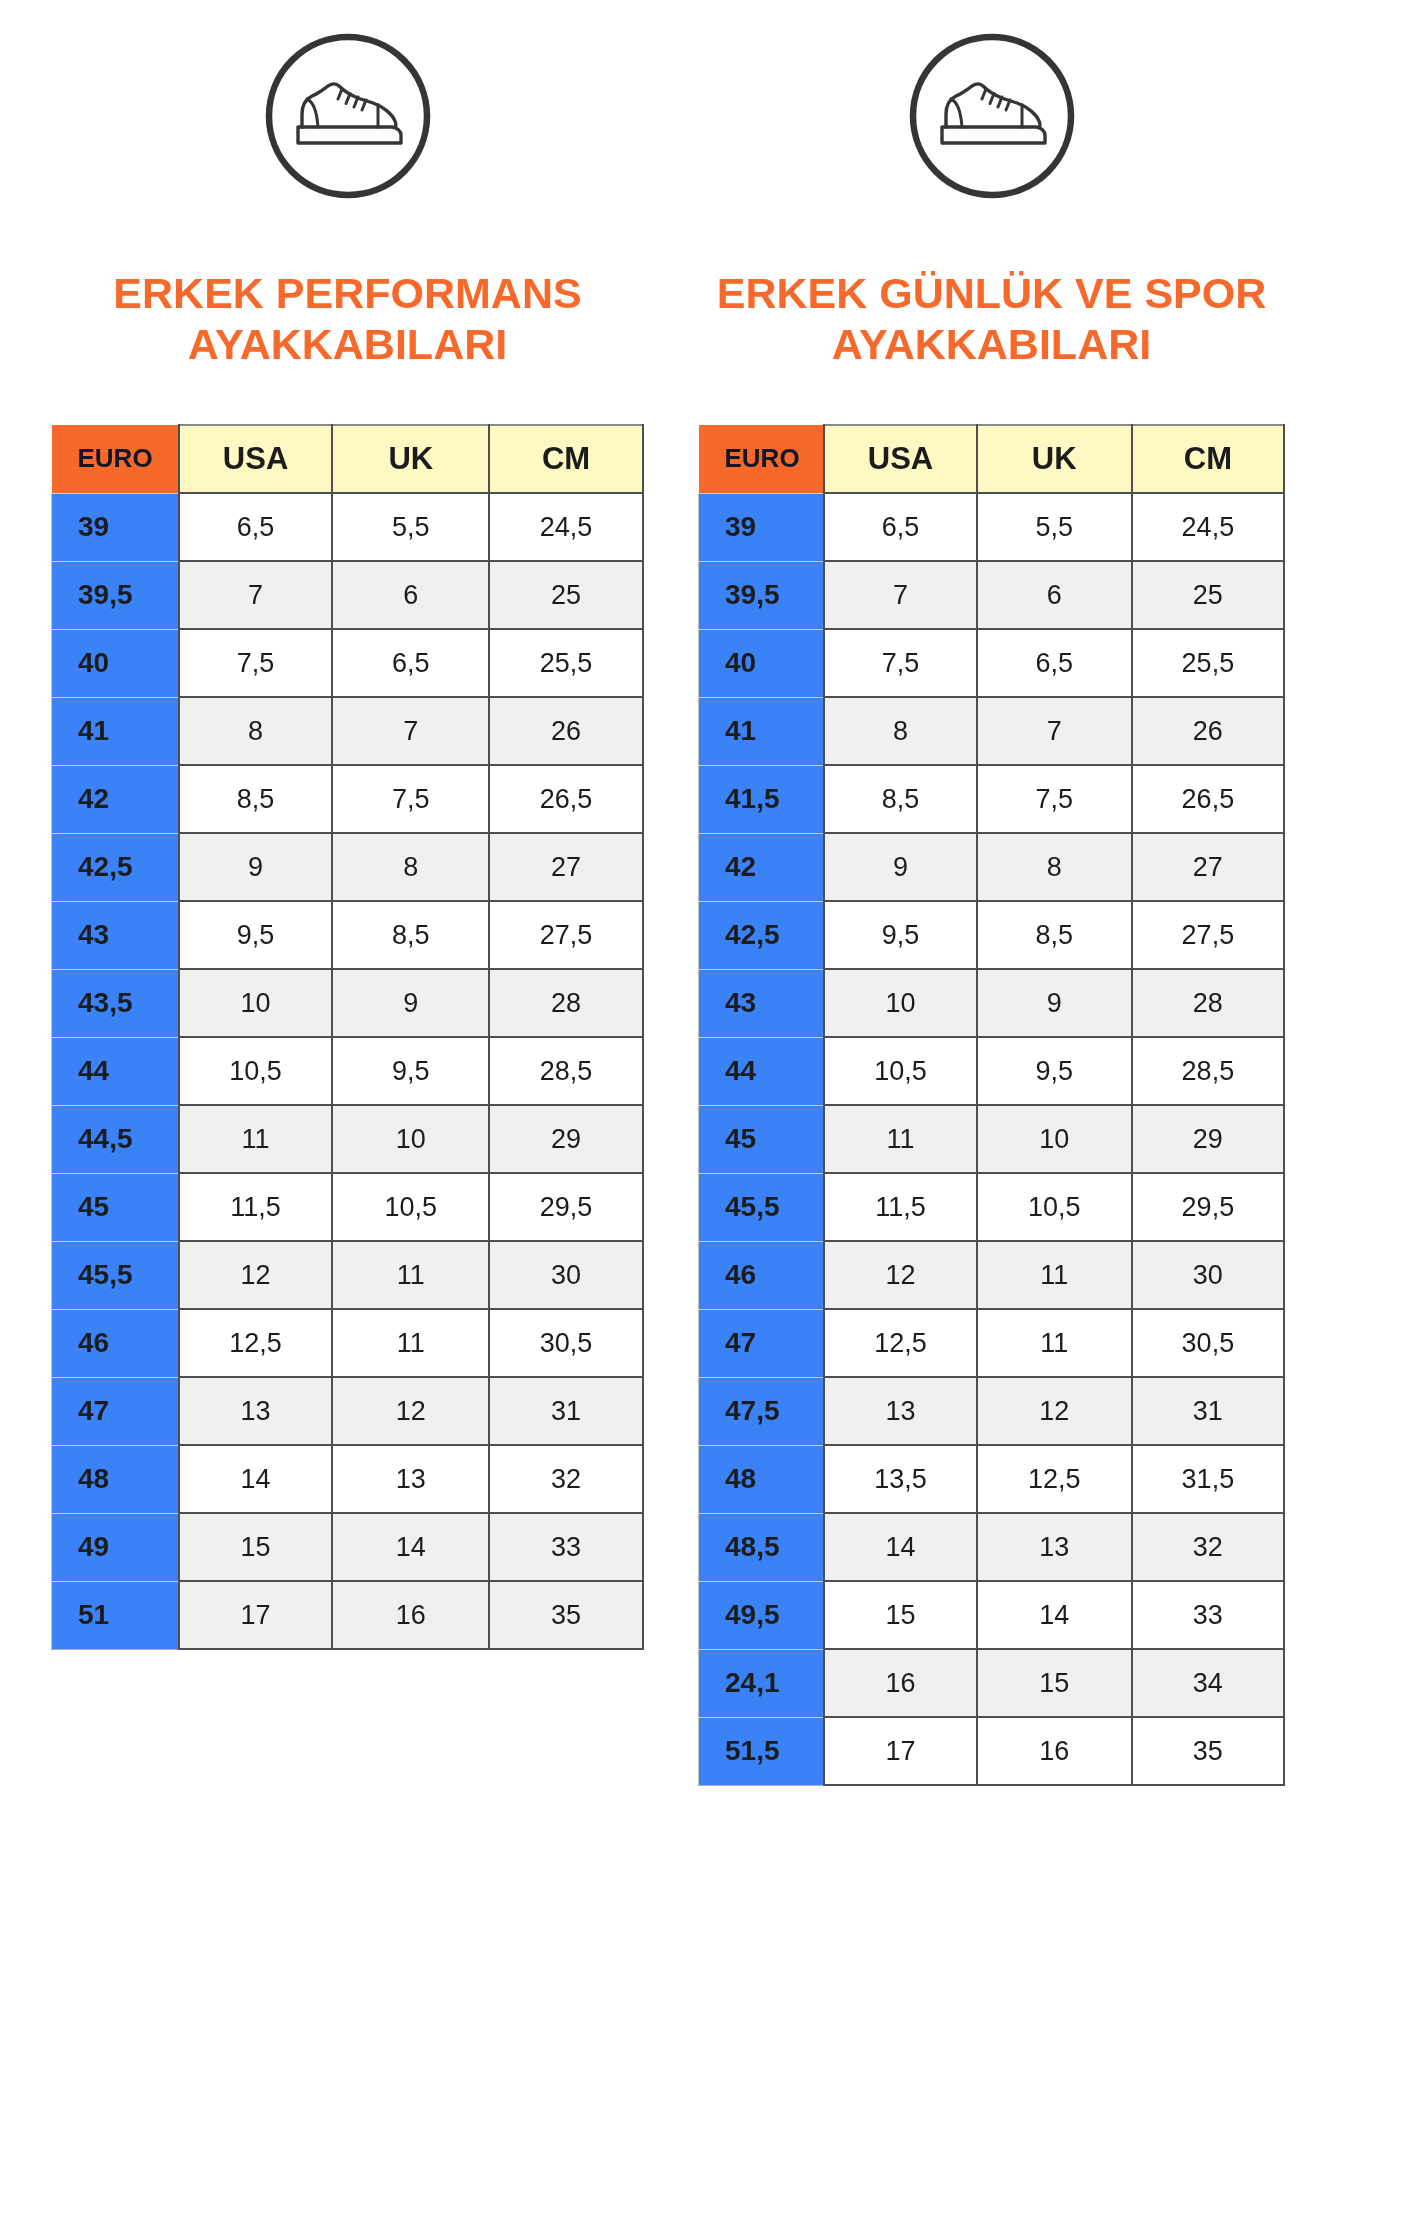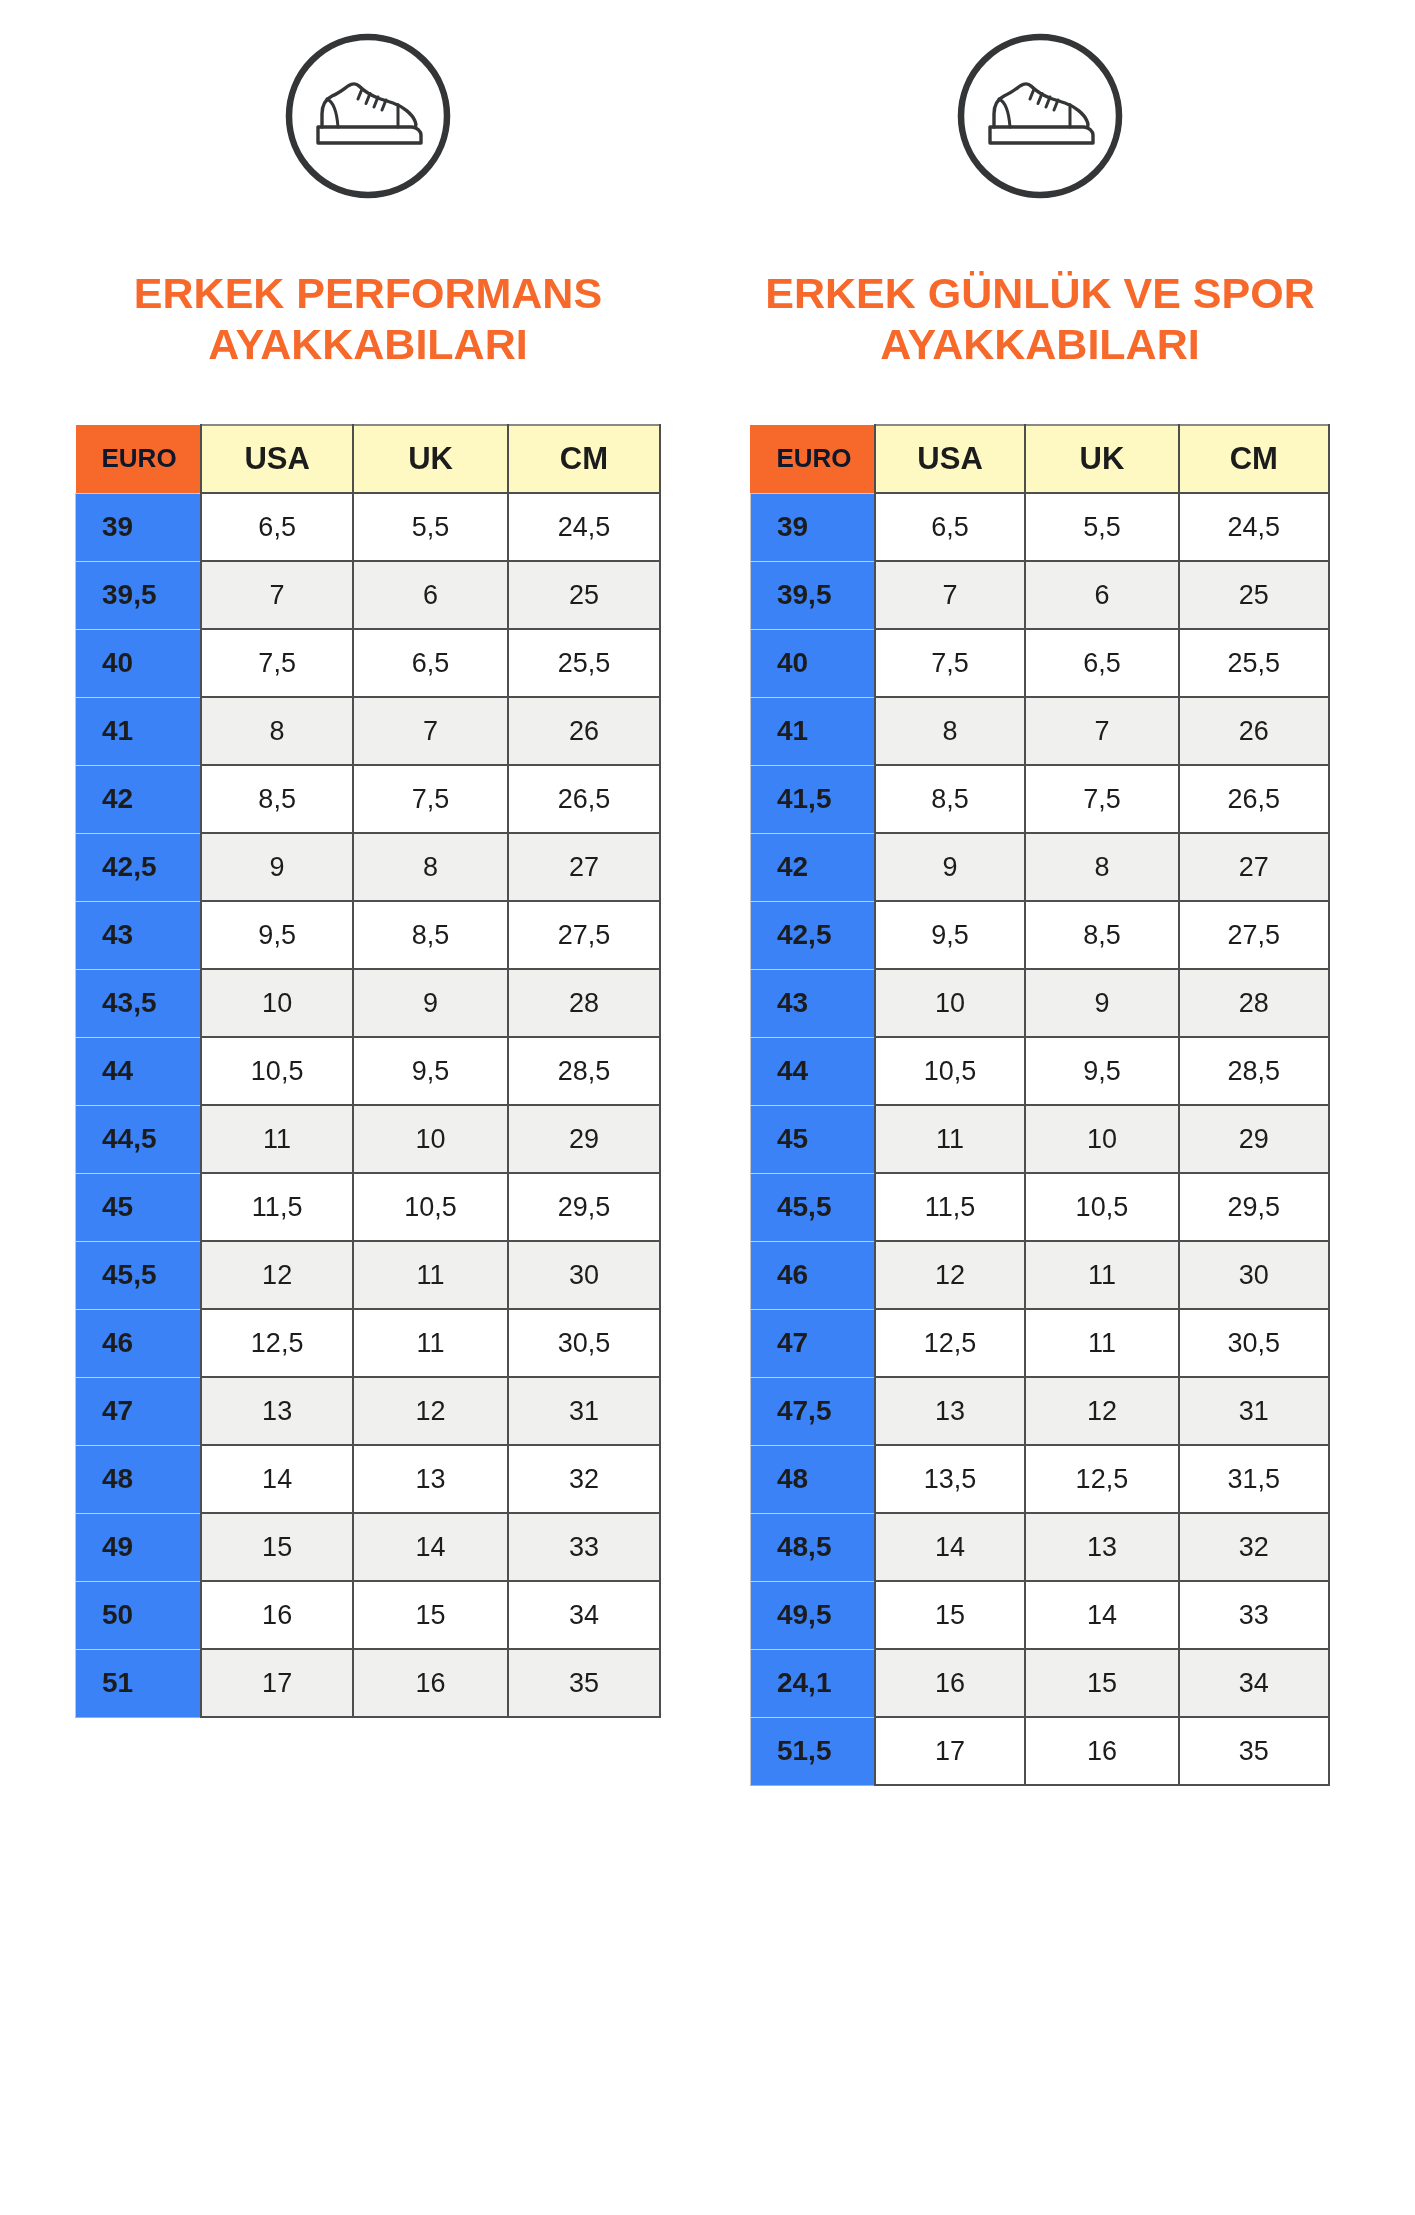--- a/index.html
+++ b/index.html
@@ -13,23 +13,23 @@
   }
   *{margin:0;padding:0;box-sizing:border-box;}
   html,body{background:#ffffff;}
   body{
     width:1415px;height:2215px;overflow:hidden;position:relative;
     font-family:"Liberation Sans","DejaVu Sans",sans-serif;
     color:var(--text-dark);
   }
   .wrap{
     display:flex;
-    padding-left:75px;
+    padding-left:51px;
     padding-right:85px;
-    gap:89px;
+    gap:54px;
   }
   .col{width:593px;}
   .col.right{width:587px;}
   .icon-wrap{
     margin-top:30px;
     height:172px;
     display:flex;justify-content:center;align-items:center;
   }
   .title{
     margin-top:66px;
@@ -217,26 +217,20 @@
             <td>14</td>
             <td>13</td>
             <td>32</td>
           </tr>
           <tr class="alt">
             <th class="euro-cell">49</th>
             <td>15</td>
             <td>14</td>
             <td>33</td>
           </tr>
-          <tr>
-            <th class="euro-cell">50</th>
-            <td>16</td>
-            <td>15</td>
-            <td>34</td>
-          </tr>
           <tr class="alt">
             <th class="euro-cell">51</th>
             <td>17</td>
             <td>16</td>
             <td>35</td>
           </tr>
         </tbody>
       </table>
   </div>
 

